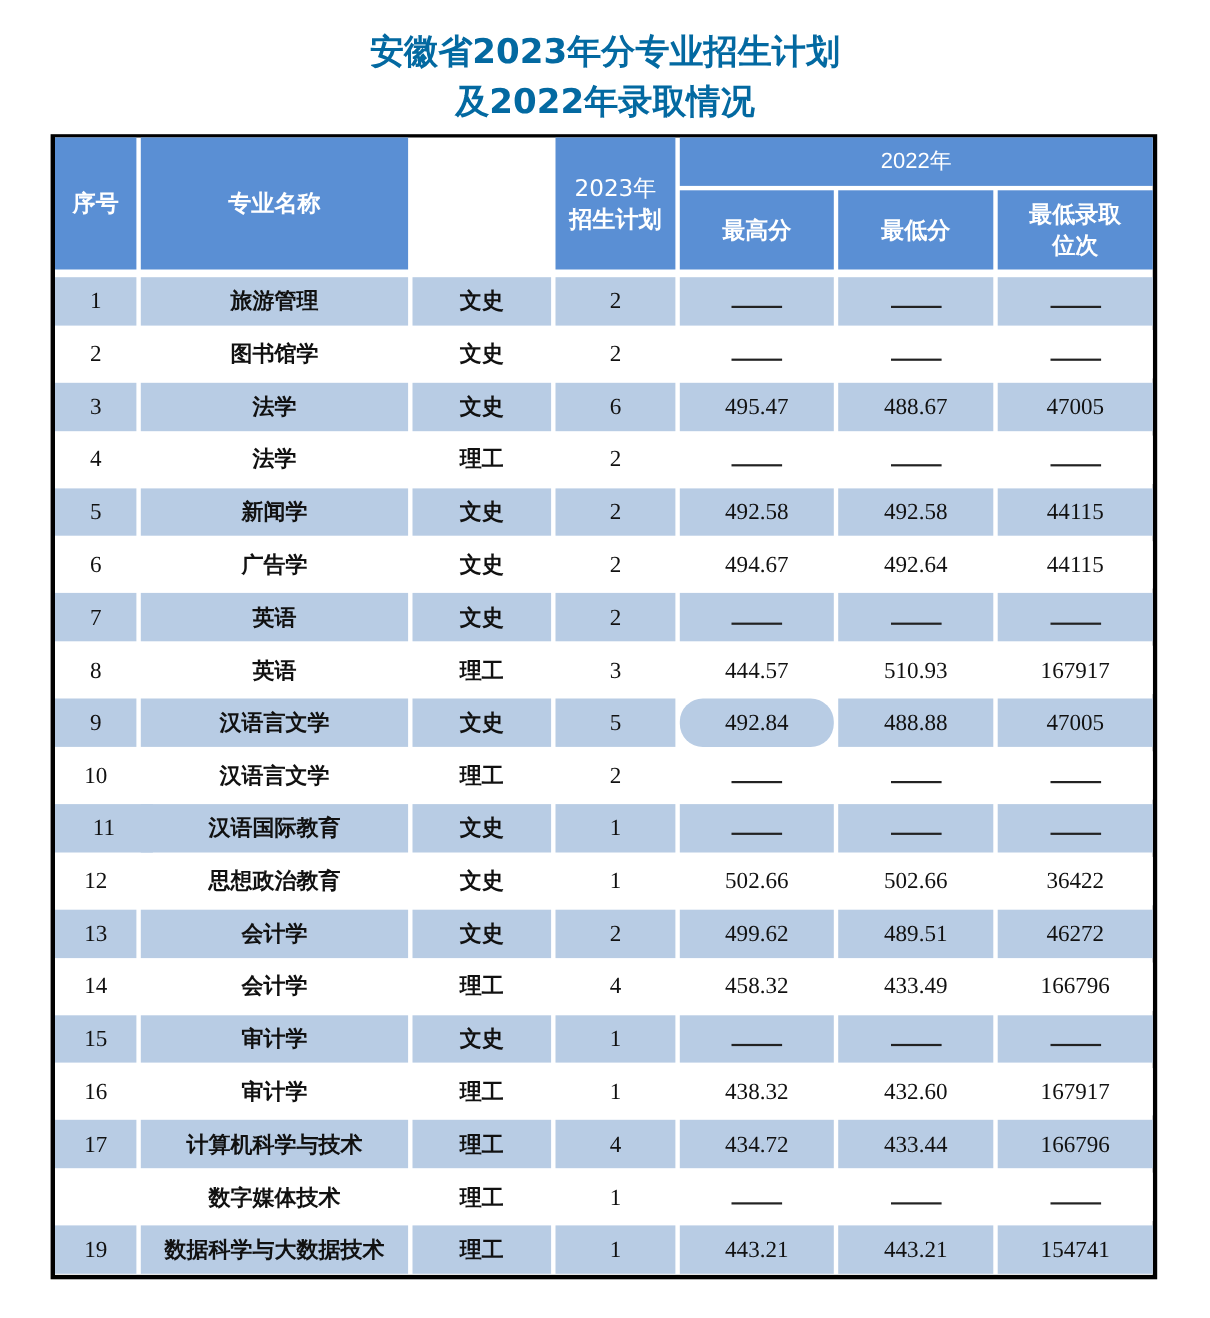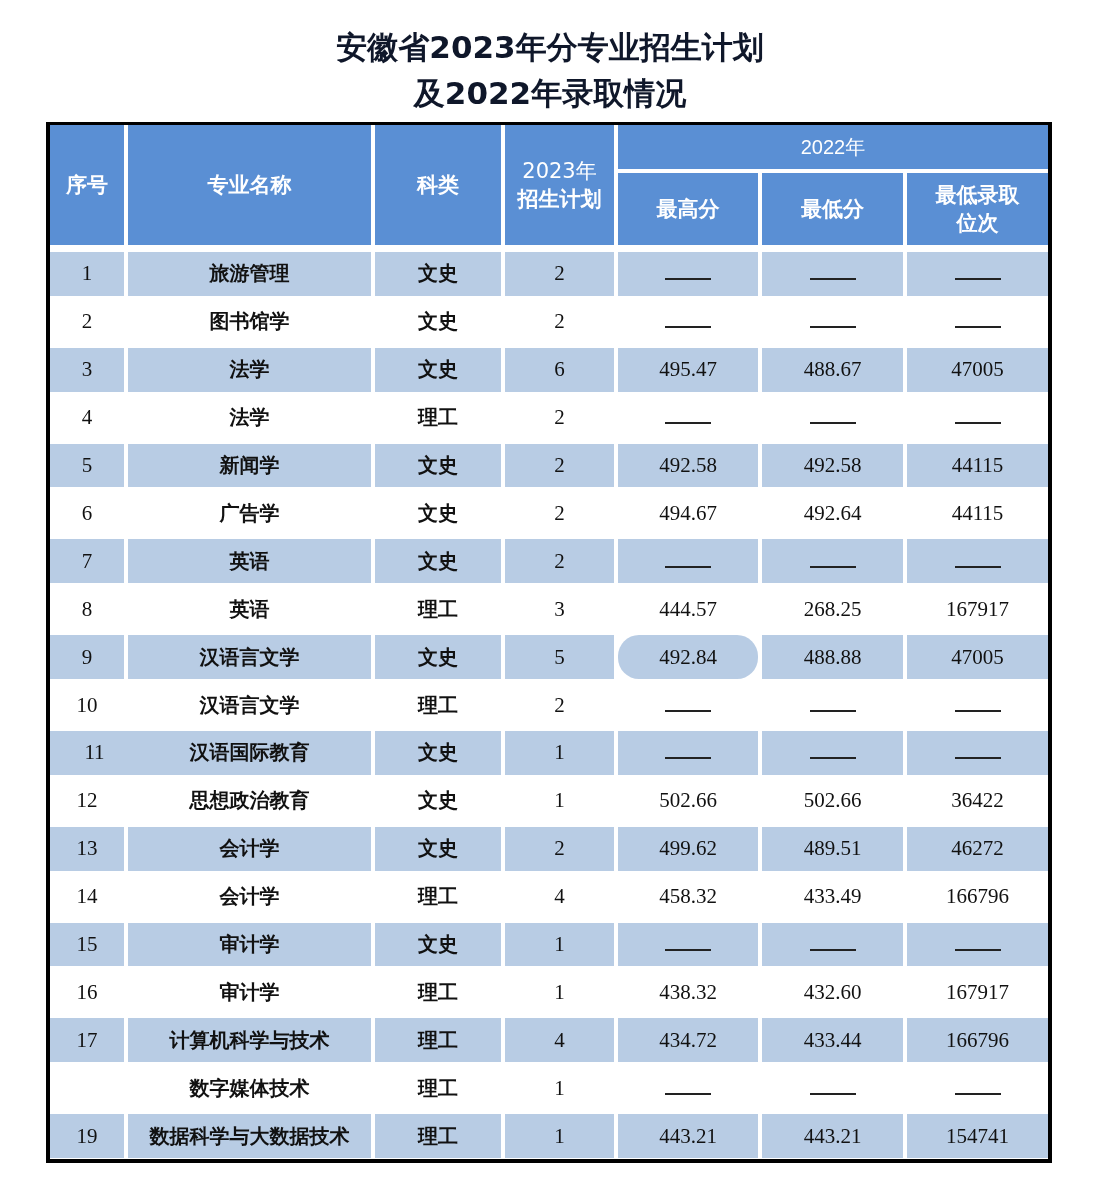--- a/index.html
+++ b/index.html
@@ -1,20 +1,20 @@
 <!DOCTYPE html>
 <html><head>
 <meta charset="utf-8">
 <style>
   html, body { margin: 0; padding: 0; background: #ffffff; }
   body { width: 1100px; height: 1198px; position: relative; font-family: "DejaVu Sans", "Liberation Sans", sans-serif; }
   .title {
     position: absolute; left: 0; top: 24px; width: 1100px; text-align: center;
     font-family: "DejaVu Sans", sans-serif; font-weight: bold; font-size: 31px;
-    line-height: 46px; color: #0f172a;
+    line-height: 46px; color: #0369a1;
   }
   .frame {
     position: absolute; left: 46px; top: 122px; width: 1006px; height: 1041px;
     background: #000; box-sizing: border-box;
   }
   .inner {
     position: absolute; left: 4px; top: 3px; right: 4px; bottom: 4px; background: #ffffff;
   }
   .cell {
     position: absolute; display: flex; align-items: center; justify-content: center;
@@ -38,23 +38,20 @@
 
 <div class="frame">
   <div class="inner" id="table-inner">
 
     <div class="cell hdr" style="left:0;top:0;width:74px;height:120px;justify-content:center;">
         <span>序号</span>
       </div>
     <div class="cell hdr" style="left:78px;top:0;width:243px;height:120px;">
         <span>专业名称</span>
       </div>
-    <div class="cell hdr" style="left:325px;top:0;width:126px;height:120px;">
-        <span>科类</span>
-      </div>
     <div class="cell hdr" style="left:455px;top:0;width:109px;height:120px;flex-direction:column;">
       <span class="num" style="font-weight:normal;">2023年</span>
       <span>招生计划</span>
     </div>
     <div class="cell hdr num" style="left:568px;top:0;width:430px;height:44px;">
         <span>2022年</span>
       </div>
     <div class="cell hdr" style="left:568px;top:48px;width:140px;height:72px;">
         <span>最高分</span>
       </div>
@@ -221,21 +218,21 @@
       <div class="cell row-cell cn plain" style="left: 325px; top: 462.3px; width: 126px; height: 43.9px;">
         <span>理工</span>
       </div>
       <div class="cell row-cell  plain" style="left: 455px; top: 462.3px; width: 109px; height: 43.9px;">
         <span>3</span>
       </div>
       <div class="cell row-cell  plain" style="left: 568px; top: 462.3px; width: 140px; height: 43.9px;">
         <span>444.57</span>
       </div>
       <div class="cell row-cell  plain" style="left: 712px; top: 462.3px; width: 141px; height: 43.9px;">
-        <span>268.25</span>
+        <span>510.93</span>
       </div>
       <div class="cell row-cell  plain" style="left: 857px; top: 462.3px; width: 141px; height: 43.9px;">
         <span>167917</span>
       </div>
       <div class="cell row-cell  shade" style="left: 0px; top: 510.2px; width: 74px; height: 43.9px;">
         <span>9</span>
       </div>
       <div class="cell row-cell cn shade" style="left: 78px; top: 510.2px; width: 243px; height: 43.9px;">
         <span>汉语言文学</span>
       </div>

